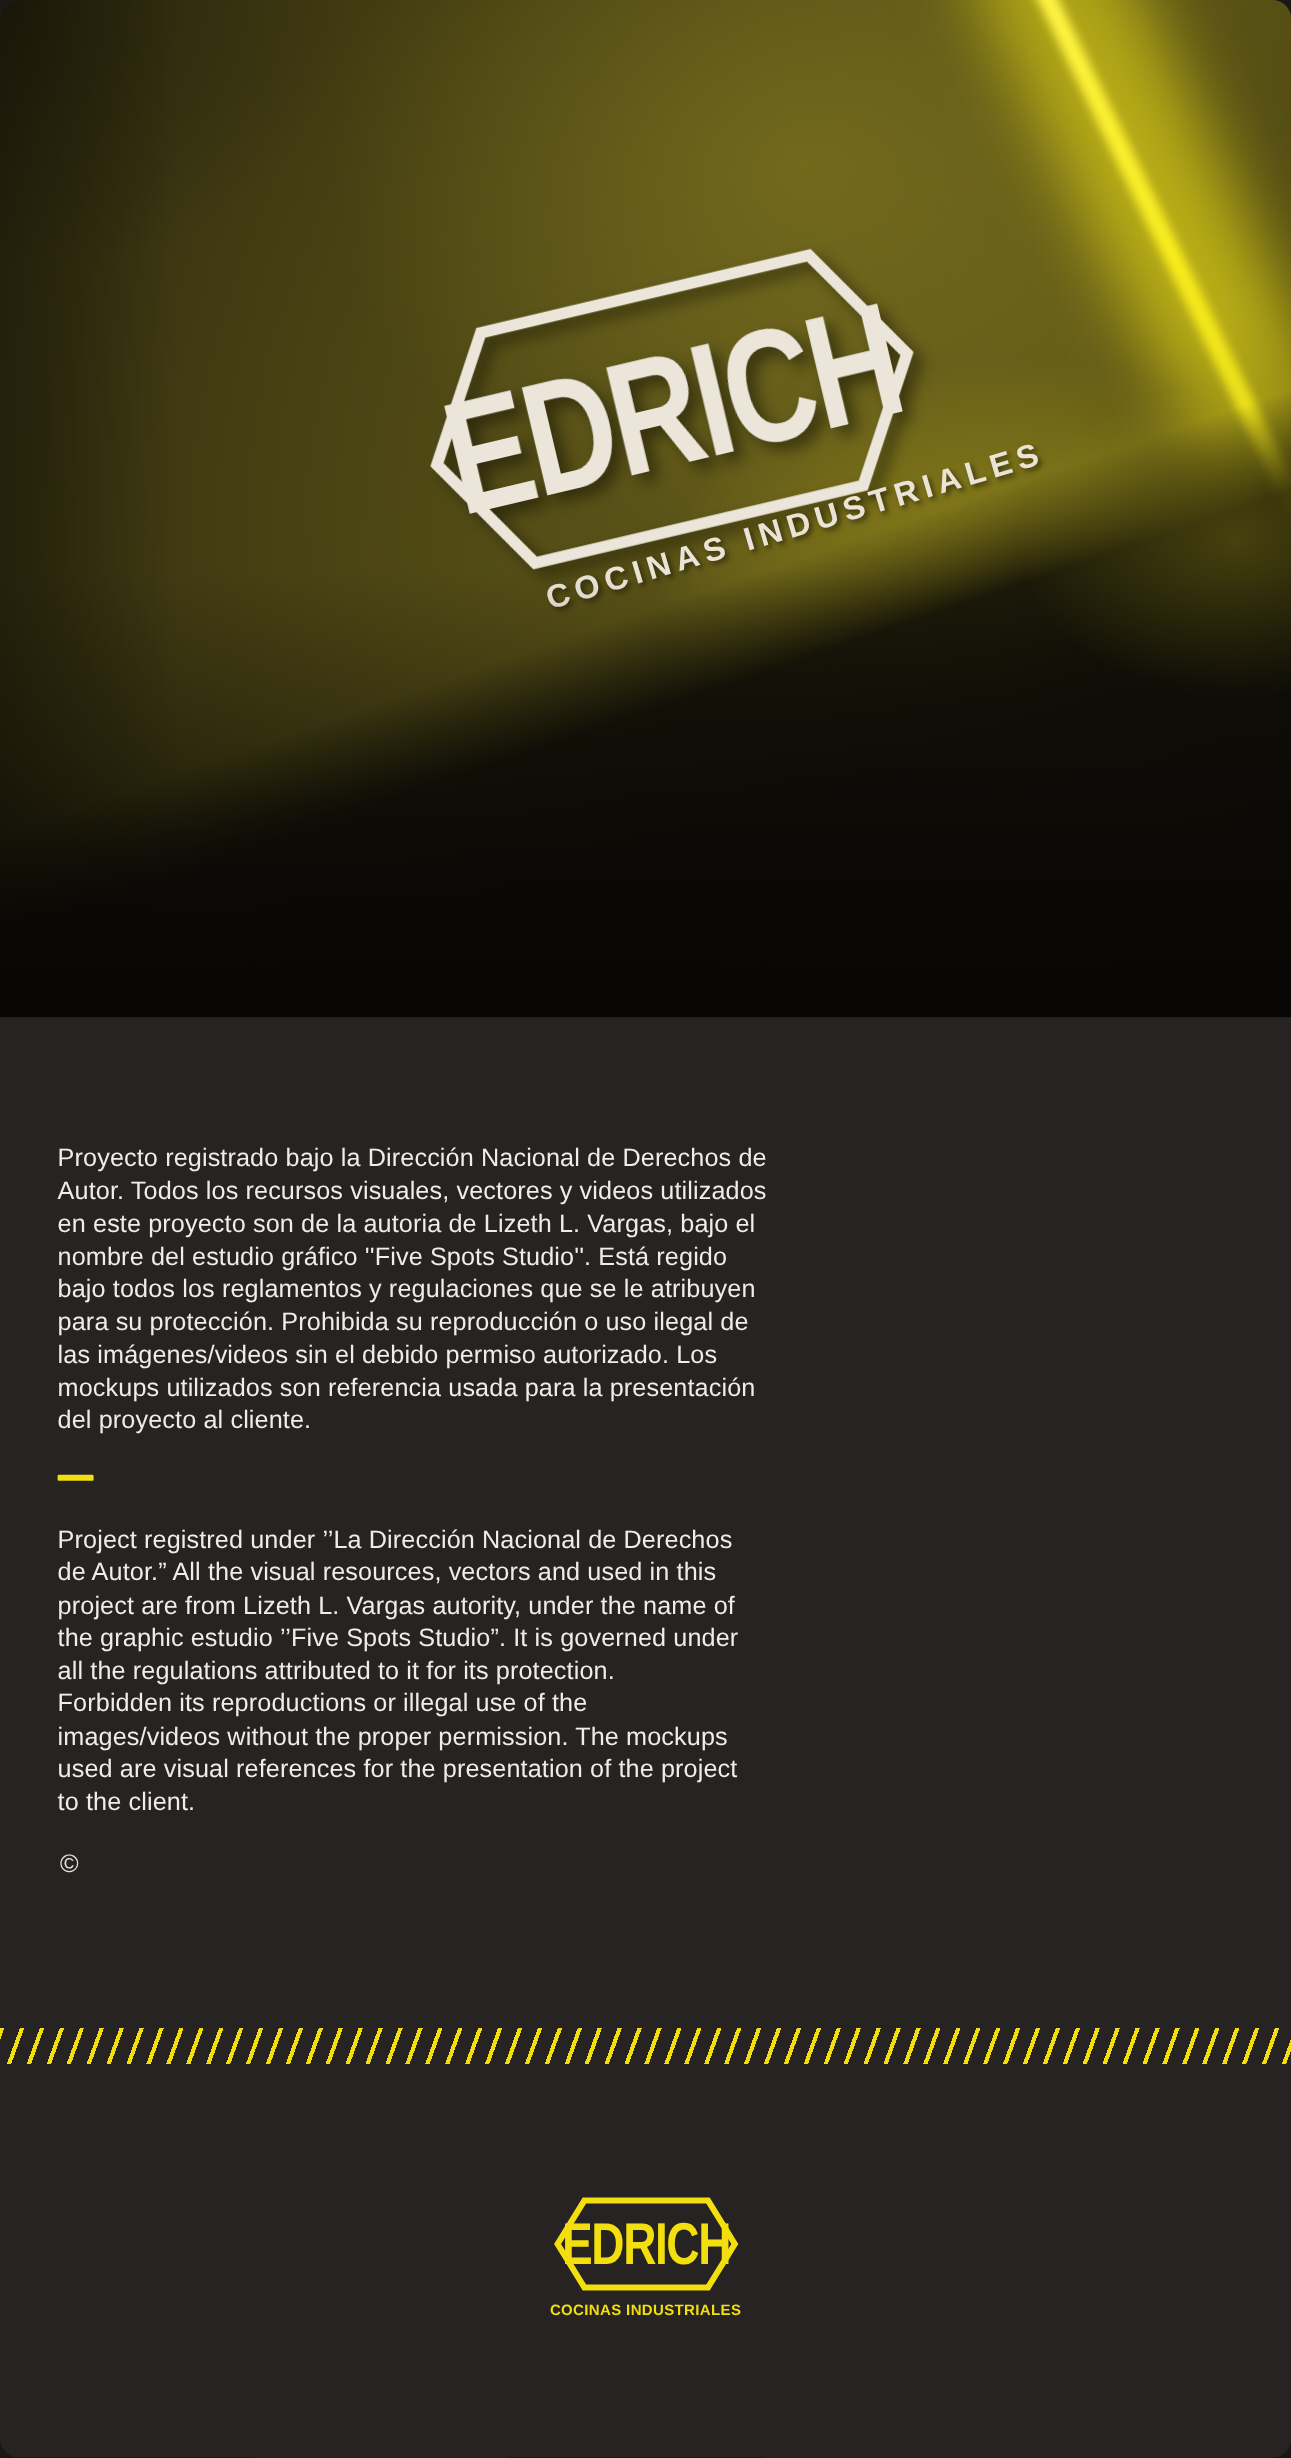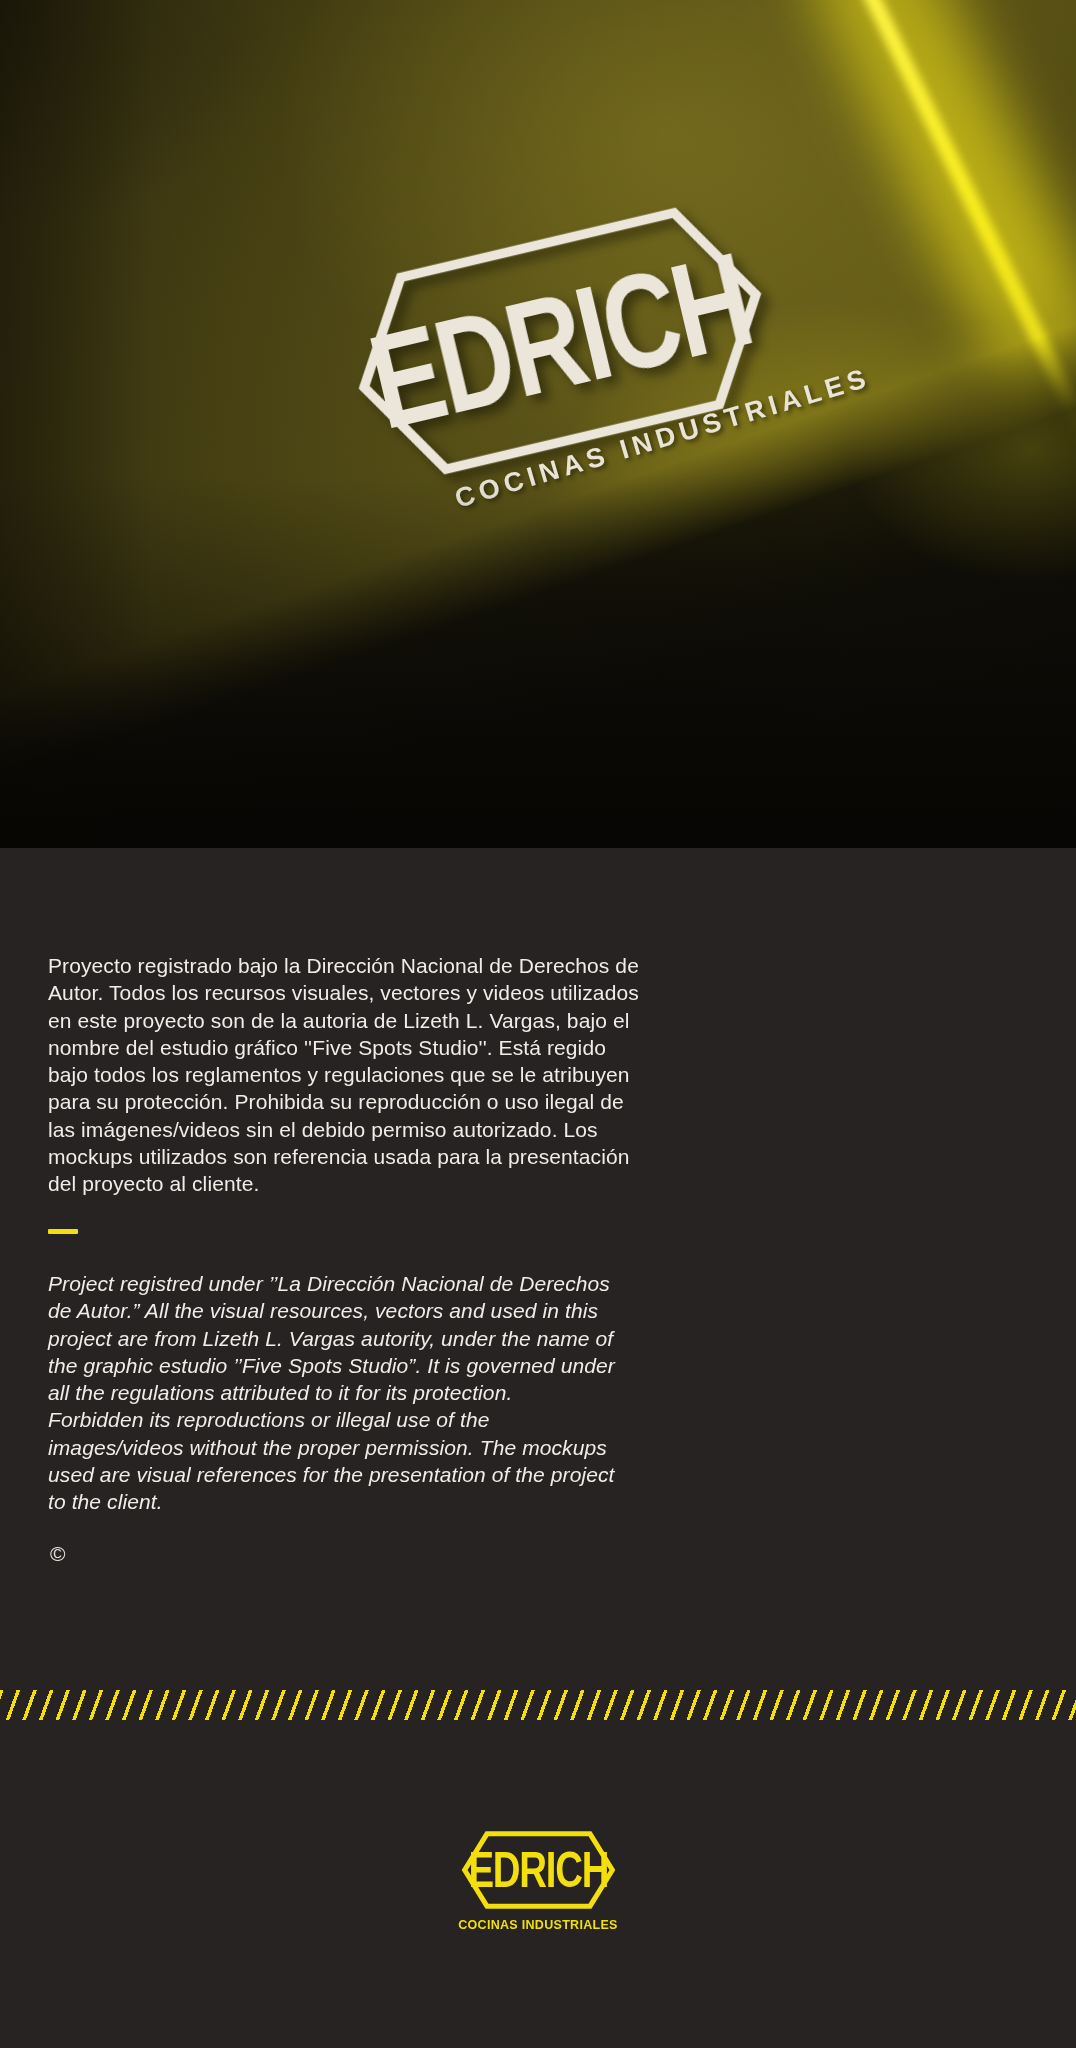--- a/index.html
+++ b/index.html
@@ -1,21 +1,21 @@
 <!DOCTYPE html>
 <html><head>
 <meta charset="utf-8">
 <style>
   * { margin:0; padding:0; box-sizing:border-box; }
   html,body { background:#1a1816; }
   body { font-family:"Liberation Sans", sans-serif; }
 
   .page {
     position:relative; width:1076px; height:2048px;
-    background:#272322; overflow:hidden; margin:0 auto;
+    background:#272322; overflow:hidden; margin:0 auto;border-radius:16px;
   }
 
   
   .hero {
     position:absolute; left:0; top:0; width:1076px; height:848px;
     overflow:hidden;
     background:
       radial-gradient(420px 330px at 0% 0%, rgba(12,11,5,0.38), rgba(12,11,5,0) 70%),
       radial-gradient(560px 440px at 62% 16%, rgba(150,138,38,0.42), rgba(150,138,38,0) 70%),
       radial-gradient(820px 640px at 58% 46%, rgba(122,112,32,0.30), rgba(0,0,0,0) 72%),
@@ -76,21 +76,21 @@
   .legal {
     position:absolute; left:0; top:848px; width:1076px; height:1200px;
     background:#272322;
   }
   .legal-par {
     position:absolute; left:48px; width:680px;
     color:#f0ede8; font-size:21px; line-height:27.3px;
     white-space:pre-line; letter-spacing:0.1px;
   }
   .par-es { top:104px; }
-  .par-en { top:422px;font-style:italic; }
+  .par-en { top:422px; }
   .divider-dash {
     position:absolute; left:48px; top:381px; width:30px; height:5px;
     background:#F2DF0D; border-radius:1px;
   }
   .copyright {
     position:absolute; left:50px; top:694px;
     color:#e6e3dd; font-size:21px;
   }
 
   .stripes {

